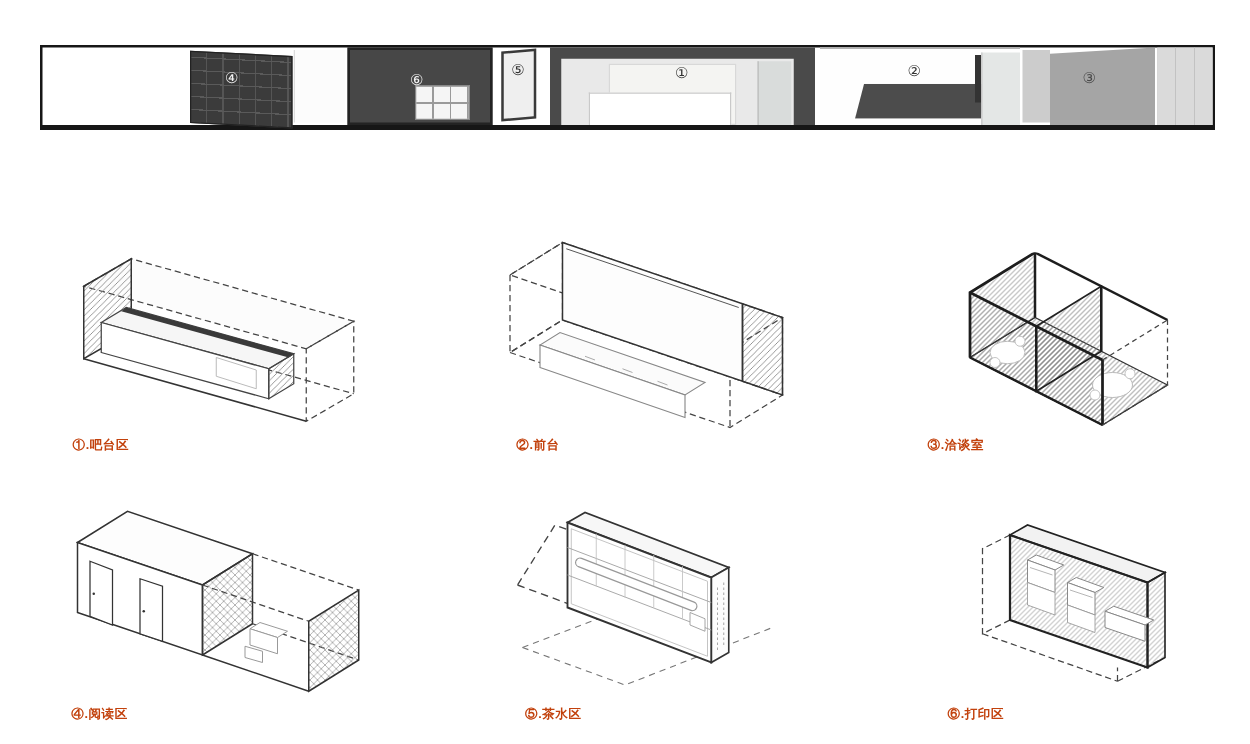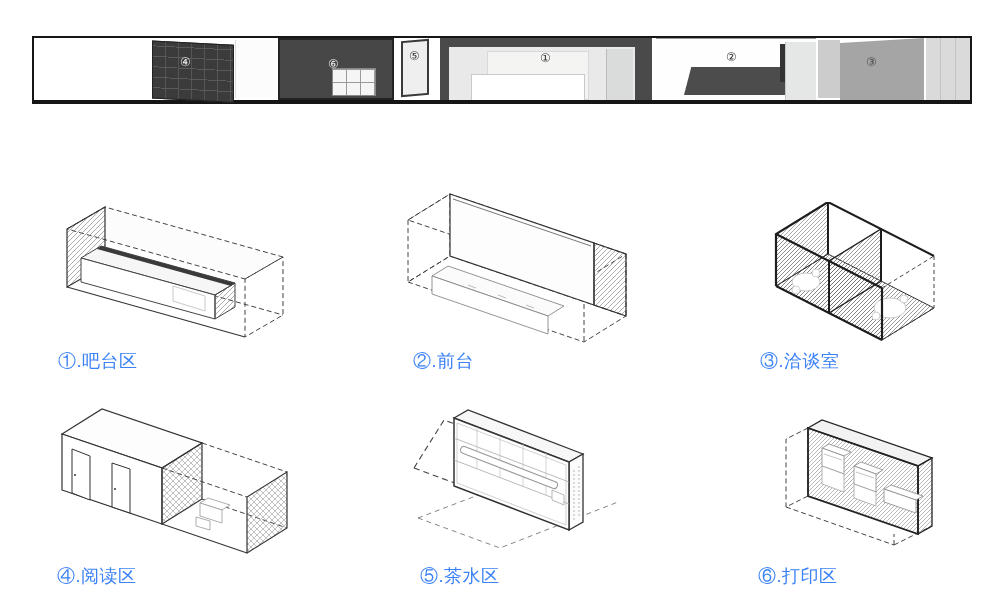--- a/index.html
+++ b/index.html
@@ -52,21 +52,21 @@
   #sc3 .light{position:absolute;left:0;top:2px;width:22px;height:58px;background:#cccccc;}
   #sc3 .main{position:absolute;left:22px;right:0;top:0;bottom:0;background:#a5a5a5;
      clip-path:polygon(0 8%,100% 0,100% 100%,0 100%);}
 
   
   #scR{left:892px;right:0;width:44px;background:#dadada;
      background-image:repeating-linear-gradient(90deg,transparent 0 14px,#c2c2c2 14px 15px);}
 
   
   .axon{position:absolute;}
-  .lbl{position:absolute;font-size:18px;letter-spacing:.5px;color:#3b82f6;white-space:nowrap;}
+  .lbl{position:absolute;font-size:10px;letter-spacing:.5px;color:#c2410c;white-space:nowrap;font-weight:bold;}
 </style>
 </head>
 <body>
 
 <div id="canvas">
 
   <div id="pano">
 
     <div class="scene" id="sc4">
       <div class="shelf"></div>
@@ -186,21 +186,21 @@
     <line x1="120" y1="86" x2="120" y2="138" stroke="#1d1d1d" stroke-width="2.2"></line>
     <line x1="66" y1="0" x2="66" y2="52" stroke="#1d1d1d" stroke-width="2"></line>
     <line x1="67" y1="59" x2="67" y2="111" stroke="#1d1d1d" stroke-width="2"></line>
     <line x1="119" y1="27" x2="119" y2="79" stroke="#1d1d1d" stroke-width="2"></line>
     <line x1="14" y1="84" x2="120" y2="138" stroke="#1d1d1d" stroke-width="2"></line>
 
     <line x1="120" y1="86" x2="172" y2="54" stroke="#444" stroke-width="1" stroke-dasharray="4,3"></line>
     <line x1="172" y1="54" x2="172" y2="106" stroke="#444" stroke-width="1" stroke-dasharray="4,3"></line>
     <line x1="120" y1="138" x2="172" y2="106" stroke="#444" stroke-width="1" stroke-dasharray="4,3"></line>
   </svg>
-  <div class="lbl" style="left:760px;top:349px;">③.洽谈室</div>
+  <div class="lbl" style="left:742px;top:349px;">③.洽谈室</div>
 
   <svg class="axon" style="left:50px;top:400px;" width="245" height="160" viewBox="0 0 245 160">
     <defs>
       <pattern id="h4" patternUnits="userSpaceOnUse" width="6" height="6">
         <path d="M0,6 L6,0 M0,0 L6,6" stroke="#999" stroke-width="0.6" fill="none"></path>
       </pattern>
     </defs>
 
     <polygon points="12,34 52,9 152,43 112,68" fill="#fdfdfd" stroke="#333" stroke-width="1.2"></polygon>
     <polygon points="12,90 112,124 112,68 12,34" fill="#ffffff" stroke="#333" stroke-width="1.2"></polygon>

